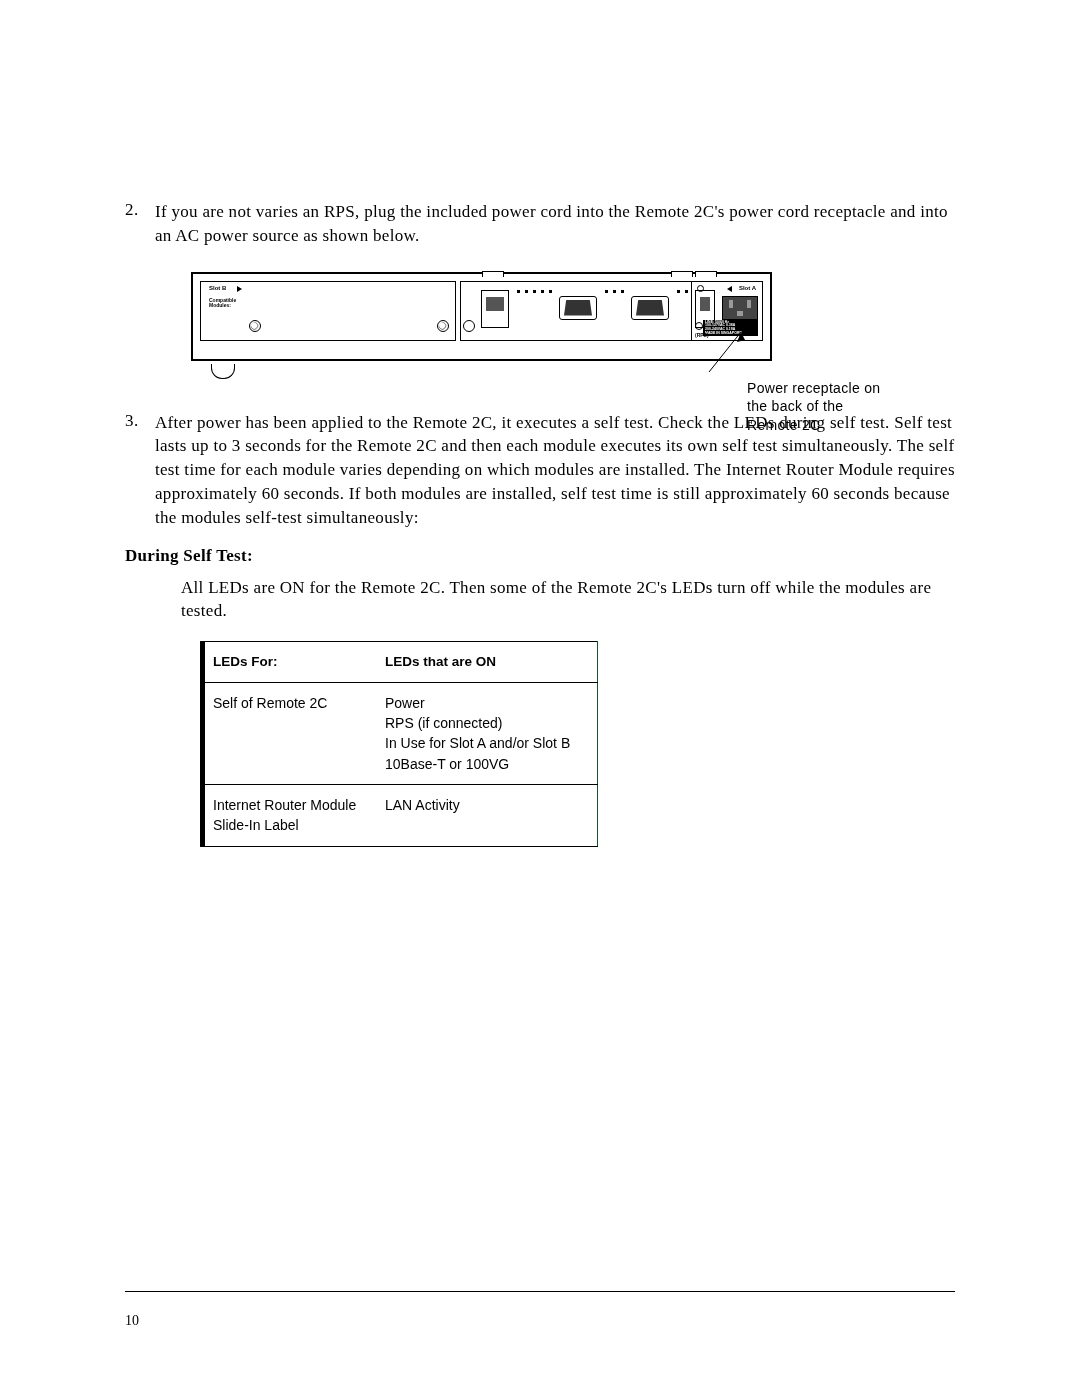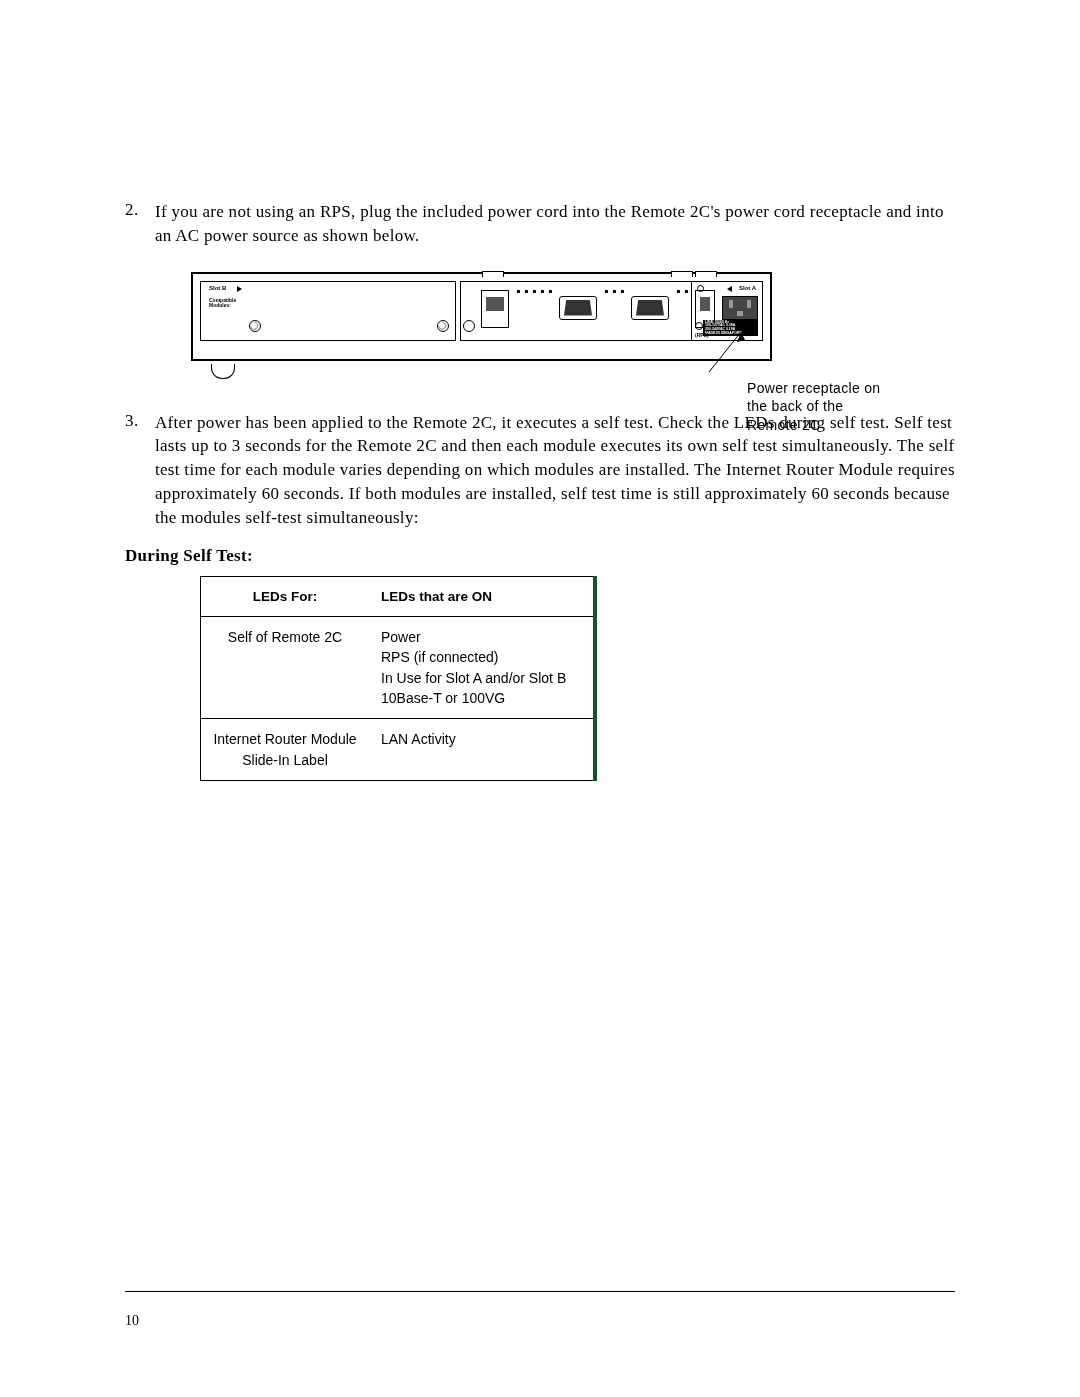--- a/index.html
+++ b/index.html
@@ -317,26 +317,25 @@
     .led-table th, .led-table td {
       border-top: 1px solid #000;
       border-bottom: 1px solid #000;
       padding: 10px 12px 10px 8px;
       text-align: left;
       vertical-align: top;
       line-height: 1.45;
     }
     .led-table .col1 {
       width: 152px;
-      border-left: 1px solid #000000;
-      text-align: center;
+      border-left: 5px solid #000000;
     }
     .led-table .col2 {
       width: 200px;
-      border-right: 4px solid #14532d;
+      border-right: 1px solid #14532d;
     }
     .led-table th {
       font-weight: bold;
       font-size: 13.5px;
     }
     
     .footer-line {
       position: absolute;
       left: 125px;
       right: 125px;
@@ -356,21 +355,21 @@
       margin-bottom: 50px;
     }
   </style>
 </head>
 <body>
 
 <div class="page">
 
   <div class="numbered-item">
     <div class="item-number">2.</div>
-    <div class="item-text">If you are not using an RPS, plug the included power cord into the Remote 2C's power cord receptacle and into an AC power source as shown below.</div>
+    <div class="item-text">If you are not varies an RPS, plug the included power cord into the Remote 2C's power cord receptacle and into an AC power source as shown below.</div>
   </div>
 
   <div class="figure-wrap">
     <div class="device-figure">
       <div class="clip clip1"></div>
       <div class="clip clip2"></div>
       <div class="clip clip3"></div>
 
       <div class="slot-b">
         <span class="slot-b-label">Slot B</span>
@@ -457,20 +456,21 @@
 
     <div class="callout-text" style="width:150px;">Power receptacle on the back of the Remote 2C</div>
   </div>
 
   <div class="numbered-item">
     <div class="item-number">3.</div>
     <div class="item-text">After power has been applied to the Remote 2C, it executes a self test. Check the LEDs during self test. Self test lasts up to 3 seconds for the Remote 2C and then each module executes its own self test simultaneously. The self test time for each module varies depending on which modules are installed. The Internet Router Module requires approximately 60 seconds. If both modules are installed, self test time is still approximately 60 seconds because the modules self-test simultaneously:</div>
   </div>
 
   <div class="sub-heading">During Self Test:</div>
+  <div class="body-indent">All LEDs are ON for the Remote 2C. Then some of the Remote 2C's LEDs turn off while the modules are tested.</div>
 
 
   <table class="led-table">
     <thead>
       <tr>
         <th class="col1">LEDs For:</th>
         <th class="col2">LEDs that are ON</th>
       </tr>
     </thead>
     <tbody>

